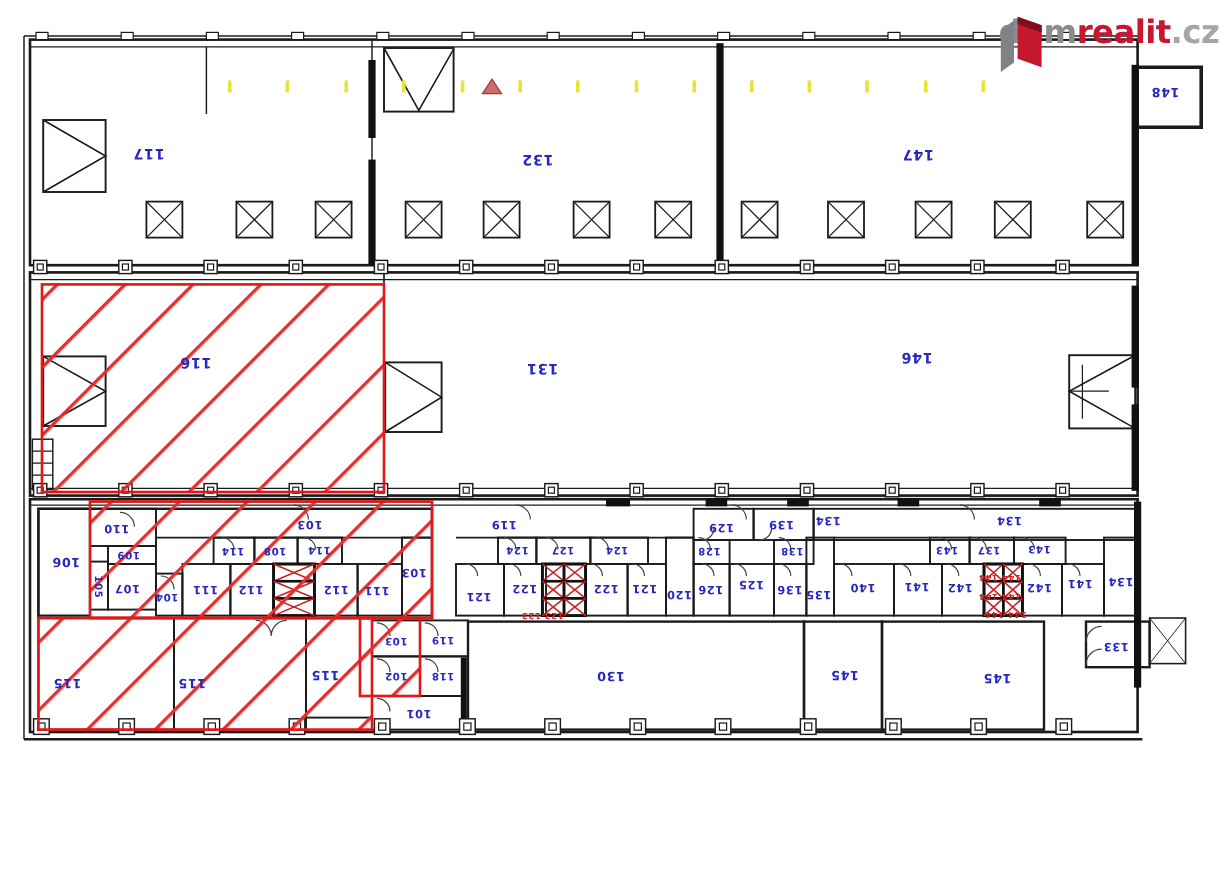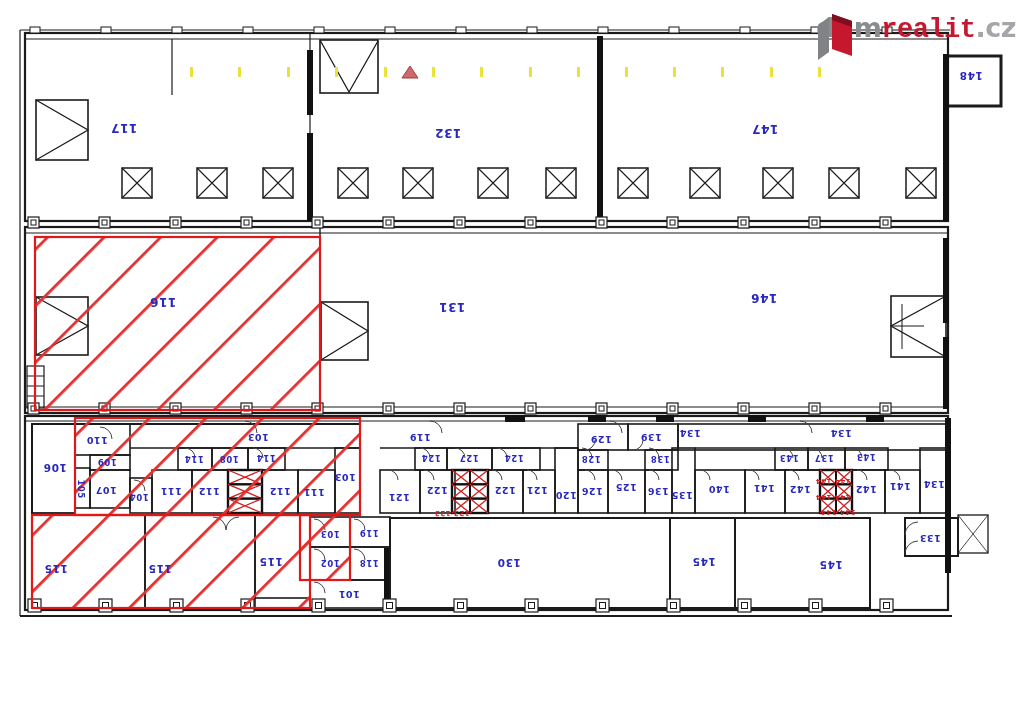--- a/index.html
+++ b/index.html
@@ -7,21 +7,21 @@
          font-family:"DejaVu Sans","Liberation Sans",sans-serif;}
   .stage svg{position:absolute;left:0;top:0;}
   .labels{position:absolute;left:0;top:0;width:100%;height:100%;pointer-events:none;}
   .room-label{position:absolute;color:#2828be;font-weight:bold;white-space:nowrap;
               letter-spacing:.5px;transform-origin:center;}
   .room-label.red{color:#d42222;font-weight:bold;}
   .logo{position:absolute;top:8px;right:8px;display:flex;align-items:flex-start;gap:5px;z-index:5;}
   .logo-text{font-family:"DejaVu Sans","Liberation Sans",sans-serif;font-weight:800;
              font-size:27px;letter-spacing:-.5px;line-height:40px;}
   .logo-text .d{color:#8a8c8e;}
-  .logo-text .r{color:#c5182f;font-family:Liberation Mono, monospace;}
+  .logo-text .r{color:#c5182f;}
   .logo-text .c{color:#a4a6a9;}
 </style>
 </head>
 <body>
 
 <div class="stage">
 
   <svg id="plan" width="1024" height="724" viewBox="0 0 1024 724">
     <defs>
       <pattern id="redhatch" width="40" height="40" patternUnits="userSpaceOnUse" patternTransform="rotate(45)">

